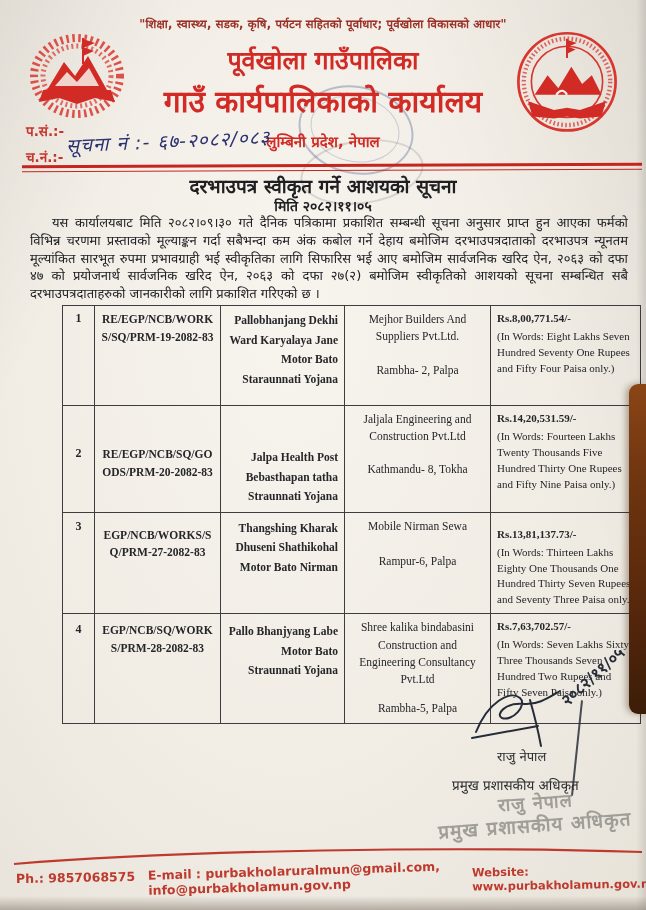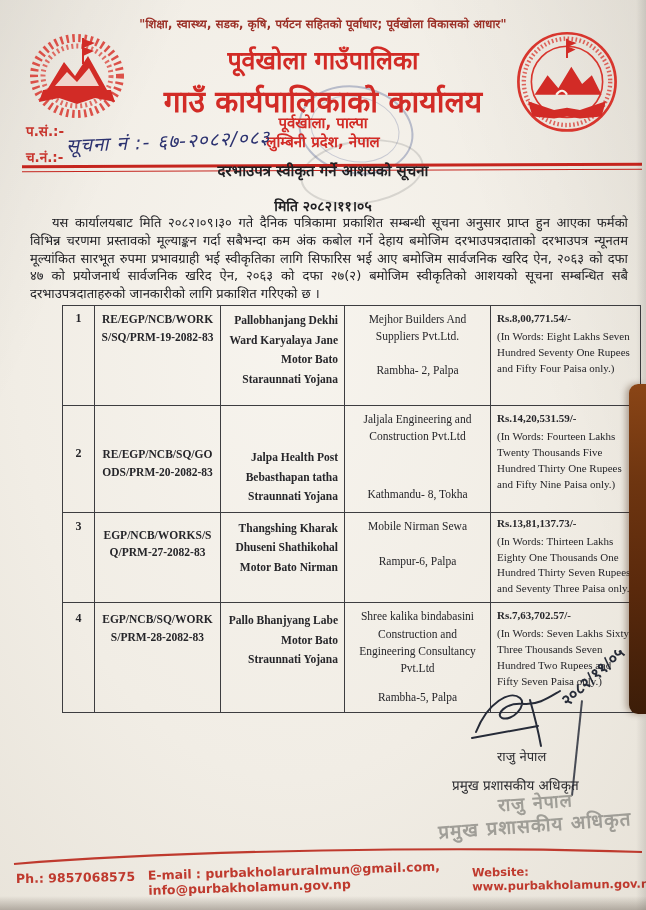--- a/index.html
+++ b/index.html
@@ -24,21 +24,21 @@
   .handwritten-no{
     left:66px;top:128px;font-size:19px;color:#2c3270;font-style:italic;
     transform:rotate(-2.5deg);letter-spacing:1px;white-space:nowrap;
   }
   .headrule{left:22px;top:164px;width:620px;border-top:3px solid #c5251e;border-bottom:1.5px solid #c5251e;height:3px;transform:rotate(-.25deg);}
   
   .stamp-blue{left:298px;top:86px;width:112px;height:84px;border:2px solid rgba(85,100,150,.38);border-radius:50%;transform:rotate(12deg);}
   .stamp-blue-inner{left:310px;top:96px;width:88px;height:64px;border:1.5px solid rgba(85,100,150,.28);border-radius:50%;transform:rotate(12deg);}
   .stamp-gray-arc{left:300px;top:140px;width:120px;height:60px;border:2px solid rgba(110,110,110,.22);border-radius:50%;transform:rotate(-8deg);}
   
-  .notice-title{top:160px;font-size:15px;font-weight:bold;color:#1f1f22;}
+  .notice-title{top:173px;font-size:19px;font-weight:bold;color:#1f1f22;}
   .notice-date{top:196px;font-size:14px;font-weight:bold;color:#1f1f22;}
   .body-par{
     left:30px;top:214px;width:598px;font-size:13px;line-height:17.8px;
     text-align:justify;text-indent:22px;color:#222226;
   }
   
   table.bids{position:absolute;left:62px;top:305px;width:578px;border-collapse:collapse;table-layout:fixed;
     font-family:"Liberation Serif", serif;}
   table.bids th, table.bids td{border:1.2px solid #3d3d40;vertical-align:top;padding:5px 6px;}
   table.bids th{font-size:12px;font-weight:bold;text-align:center;vertical-align:top;padding-top:8px;color:#1c1c1f;}
@@ -106,21 +106,20 @@
       <path d="M50,9 L59,12 L50,16 Z" fill="#d22b26"></path>
       <path d="M50,15 L58,18 L50,22 Z" fill="#d22b26"></path>
       <path d="M20,60 L32,42 L42,54 L54,34 L64,50 L73,42 L82,60 Z" fill="#d22b26"></path>
       <path d="M40,60 C44,54 48,56 50,60" stroke="#f6f2ea" stroke-width="2" fill="none"></path>
       <path d="M14,66 L38,74 L50,72 L62,74 L86,66 L82,80 L62,82 L50,80 L38,82 L18,80 Z" fill="#d22b26"></path>
     </g>
   </svg>
 
   <div class="abs center muni">पूर्वखोला गाउँपालिका</div>
   <div class="abs center office">गाउँ कार्यपालिकाको कार्यालय</div>
-  <div class="abs center addr1">पूर्वखोला, पाल्पा</div>
   <div class="abs center addr2">लुम्बिनी प्रदेश, नेपाल</div>
 
   <div class="abs refblock">
     <div>प.सं.:-</div>
     <div>च.नं.:-</div>
   </div>
   <div class="abs handwritten-no">सूचना नं :- ६७-२०८२/०८३</div>
 
   <div class="abs headrule"></div>
 
@@ -149,36 +148,36 @@
         <div class="amt">Rs.8,00,771.54/-</div>
         <div>(In Words: Eight Lakhs Seven Hundred Seventy One Rupees and Fifty Four Paisa only.)</div>
       </td>
     </tr>
     <tr style="height:102px">
       <td class="c-sn" style="padding-top:40px">2</td>
       <td class="c-ifb" style="padding-top:40px">RE/EGP/NCB/SQ/GO ODS/PRM-20-2082-83</td>
       <td class="c-spec" style="padding-top:42px">Jalpa Health Post Bebasthapan tatha Straunnati Yojana</td>
       <td class="c-con">
         <div>Jaljala Engineering and Construction Pvt.Ltd</div>
-        <div class="addr" style="margin-top:40px">Kathmandu- 8, Tokha</div>
+        <div class="addr" style="margin-top:15px">Kathmandu- 8, Tokha</div>
       </td>
       <td class="c-bid">
         <div class="amt">Rs.14,20,531.59/-</div>
         <div>(In Words: Fourteen Lakhs Twenty Thousands Five Hundred Thirty One Rupees and Fifty Nine Paisa only.)</div>
       </td>
     </tr>
     <tr style="height:70px">
       <td class="c-sn" style="padding-top:6px">3</td>
       <td class="c-ifb" style="padding-top:14px">EGP/NCB/WORKS/S Q/PRM-27-2082-83</td>
       <td class="c-spec" style="padding-top:6px">Thangshing Kharak Dhuseni Shathikohal Motor Bato Nirman</td>
       <td class="c-con">
         <div>Mobile Nirman Sewa</div>
         <div class="addr" style="margin-top:18px">Rampur-6, Palpa</div>
       </td>
-      <td class="c-bid" style="padding-top:3px">
+      <td class="c-bid" style="padding-top:14px">
         <div class="amt">Rs.13,81,137.73/-</div>
         <div>(In Words: Thirteen Lakhs Eighty One Thousands One Hundred Thirty Seven Rupees and Seventy Three Paisa only.)</div>
       </td>
     </tr>
     <tr style="height:84px">
       <td class="c-sn" style="padding-top:8px">4</td>
       <td class="c-ifb" style="padding-top:8px">EGP/NCB/SQ/WORK S/PRM-28-2082-83</td>
       <td class="c-spec" style="padding-top:8px">Pallo Bhanjyang Labe Motor Bato Straunnati Yojana</td>
       <td class="c-con">
         <div>Shree kalika bindabasini Construction and Engineering Consultancy Pvt.Ltd</div>

